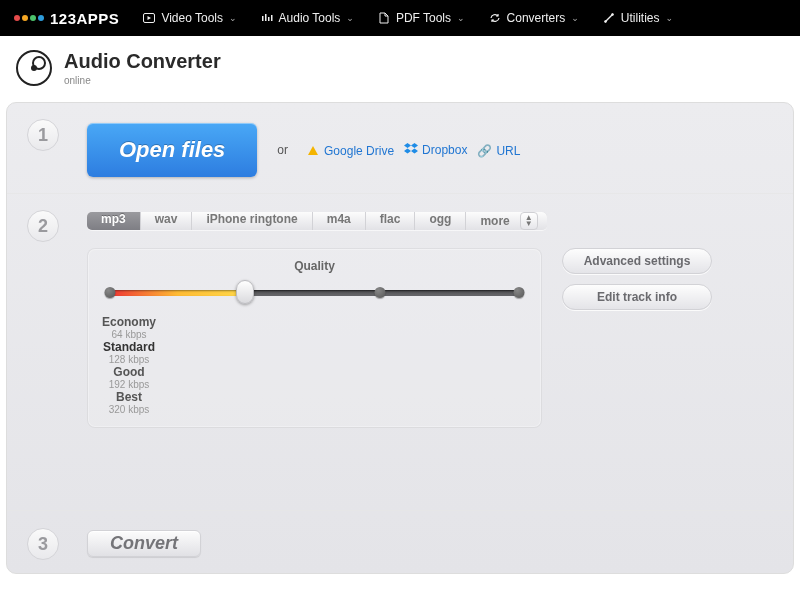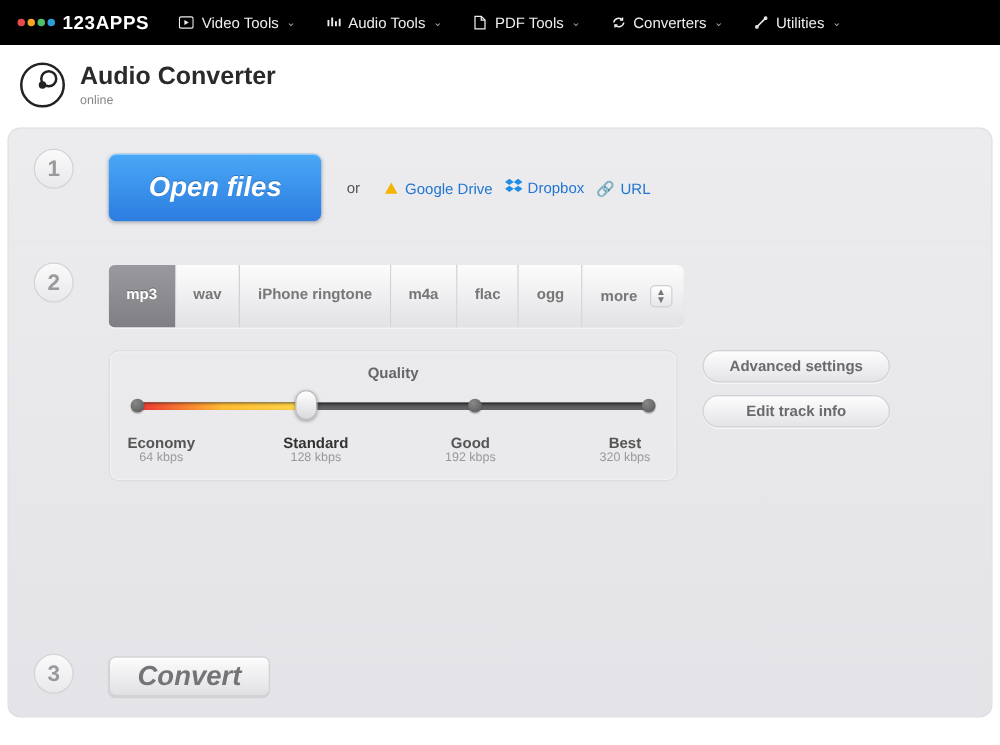--- a/index.html
+++ b/index.html
@@ -34,46 +34,46 @@
   .open-btn { background:linear-gradient(#49a8f6,#2d7de0); color:#fff; font-size:22px; font-weight:800; font-style:italic; border:none; border-radius:6px; padding:14px 32px; cursor:pointer; box-shadow:inset 0 1px 0 rgba(255,255,255,0.4), 0 1px 3px rgba(0,0,0,0.25); text-shadow:0 -1px 0 rgba(0,0,0,0.25); }
   .or { color:#555; font-size:12px; }
   .src-link { color:#2176d2; font-size:12px; display:inline-flex; align-items:center; gap:4px; cursor:pointer; }
   .src-links { display:flex; align-items:flex-end; gap:10px; }
   .gdrive-ico { width:0; height:0; border-left:5px solid transparent; border-right:5px solid transparent; border-bottom:9px solid #f4b400; position:relative; margin-right:2px;}
   .url-ico { font-size:12px; color:#666; }
 
   
   .step2 { padding:18px 20px 28px 80px; min-height:280px; }
   .fmt-tabs { display:flex; border-radius:5px; overflow:hidden; box-shadow:0 1px 0 rgba(255,255,255,0.6), inset 0 1px 2px rgba(0,0,0,0.15); width:460px; }
-  .fmt-tab { flex:0 0 auto; font-size:12px; font-weight:700; color:#777; background:linear-gradient(#fcfcfc,#e2e2e6); padding:16px 14px; border-right:1px solid #d2d2d6; cursor:pointer; text-align:center; }
+  .fmt-tab { flex:0 0 auto; font-size:12px; font-weight:700; color:#777; background:linear-gradient(#fcfcfc,#e2e2e6); padding:0 14px; border-right:1px solid #d2d2d6; cursor:pointer; text-align:center; }
   .fmt-tab.active { background:linear-gradient(#9a9a9e,#7e7e84); color:#fff; text-shadow:0 -1px 0 rgba(0,0,0,0.3); }
   .fmt-tab.more { display:flex; align-items:center; gap:10px; padding-right:10px; border-right:none;}
   .more-caret { width:18px; height:18px; border-radius:4px; background:linear-gradient(#fff,#e6e6ea); border:1px solid #d0d0d4; display:flex; align-items:center; justify-content:center; font-size:8px; color:#777; flex-direction:column; line-height:6px;}
 
   .step2-body { display:flex; gap:20px; margin-top:18px; }
   .quality-box { width:455px; border:1px solid rgba(0,0,0,0.06); border-radius:8px; padding:10px 16px 12px 16px; box-shadow:inset 0 0 0 1px rgba(255,255,255,0.3); background:rgba(255,255,255,0.12); position:relative;}
   .quality-title { text-align:center; font-size:12px; font-weight:700; color:#666; margin-bottom:10px;}
   .slider-wrap { position:relative; height:20px; margin:0 6px; }
   .track-bg { position:absolute; left:0; right:0; top:7px; height:6px; border-radius:3px; background:linear-gradient(#4a4a4d,#6a6a6e); box-shadow:inset 0 1px 2px rgba(0,0,0,0.6); }
   .track-fill { position:absolute; left:0; top:7px; height:6px; border-radius:3px 0 0 3px; width:33%; background:linear-gradient(90deg,#e33,#fb3,#ffd84a); box-shadow:inset 0 1px 2px rgba(0,0,0,0.4); }
   .tick { position:absolute; top:4px; width:11px; height:11px; border-radius:50%; background:radial-gradient(circle at 35% 30%,#888,#555); box-shadow:0 1px 1px rgba(0,0,0,0.3); transform:translateX(-50%);}
   .tick1{left:0%;} .tick2{left:33%;} .tick3{left:66%;} .tick4{left:100%;}
   .thumb { position:absolute; left:33%; top:-3px; width:18px; height:24px; background:linear-gradient(#fff,#dadade); border:1px solid #bcbcc0; border-radius:9px; box-shadow:0 1px 3px rgba(0,0,0,0.35); transform:translateX(-50%); cursor:grab;}
-  .labels { display:flex; justify-content:space-between; margin:12px -10px 0 -10px; }
+  .labels { display:flex; justify-content:space-between; margin:12px -10px 0 -10px;flex-direction:column; }
   .ql { width:70px; text-align:center; }
   .ql .n { font-size:12px; color:#555; font-weight:600; }
   .ql.active .n { color:#333; font-weight:700; }
   .ql .b { font-size:10px; color:#999; }
 
   .side-btns { display:flex; flex-direction:column; gap:10px; }
   .pill-btn { width:150px; font-size:12px; font-weight:700; color:#6a6a6e; background:linear-gradient(#fdfdfd,#e4e4e8); border:1px solid #d2d2d6; border-radius:16px; padding:5px 10px; cursor:pointer; box-shadow:0 1px 0 rgba(255,255,255,0.8);}
 
   
   .step3 { position:absolute; left:0; right:0; bottom:0; padding:14px 20px 16px 80px; }
-  .convert-btn { font-size:22px; font-weight:800; font-style:italic; color:#747478; background:linear-gradient(#fcfcfc,#e1e1e5); border:1px solid #d2d2d6; border-radius:6px; padding:2px 22px; cursor:pointer; box-shadow:inset 0 1px 0 #fff, 0 1px 1px rgba(0,0,0,0.1);}
+  .convert-btn { font-size:18px; font-weight:800; font-style:italic; color:#747478; background:linear-gradient(#fcfcfc,#e1e1e5); border:1px solid #d2d2d6; border-radius:6px; padding:2px 22px; cursor:pointer; box-shadow:inset 0 1px 0 #fff, 0 1px 1px rgba(0,0,0,0.1);}
   .step3 .step-num { top:12px; }
 </style>
 </head>
 <body>
 
 <div class="topnav">
   <div class="brand">
     <div class="brand-dots">
       <span style="background:#e54b4b"></span>
         <span style="background:#f5a623"></span>

